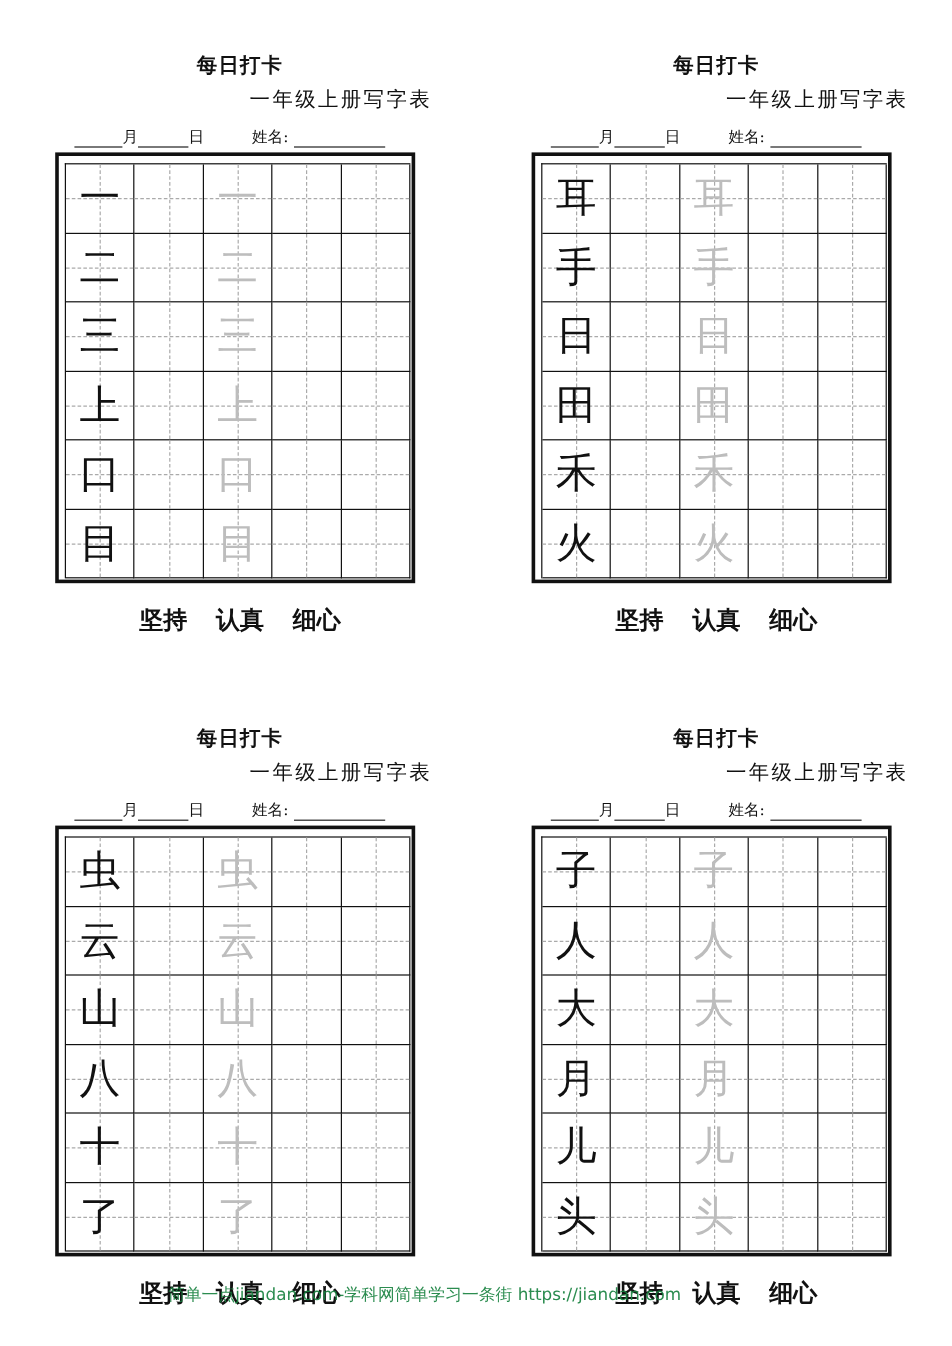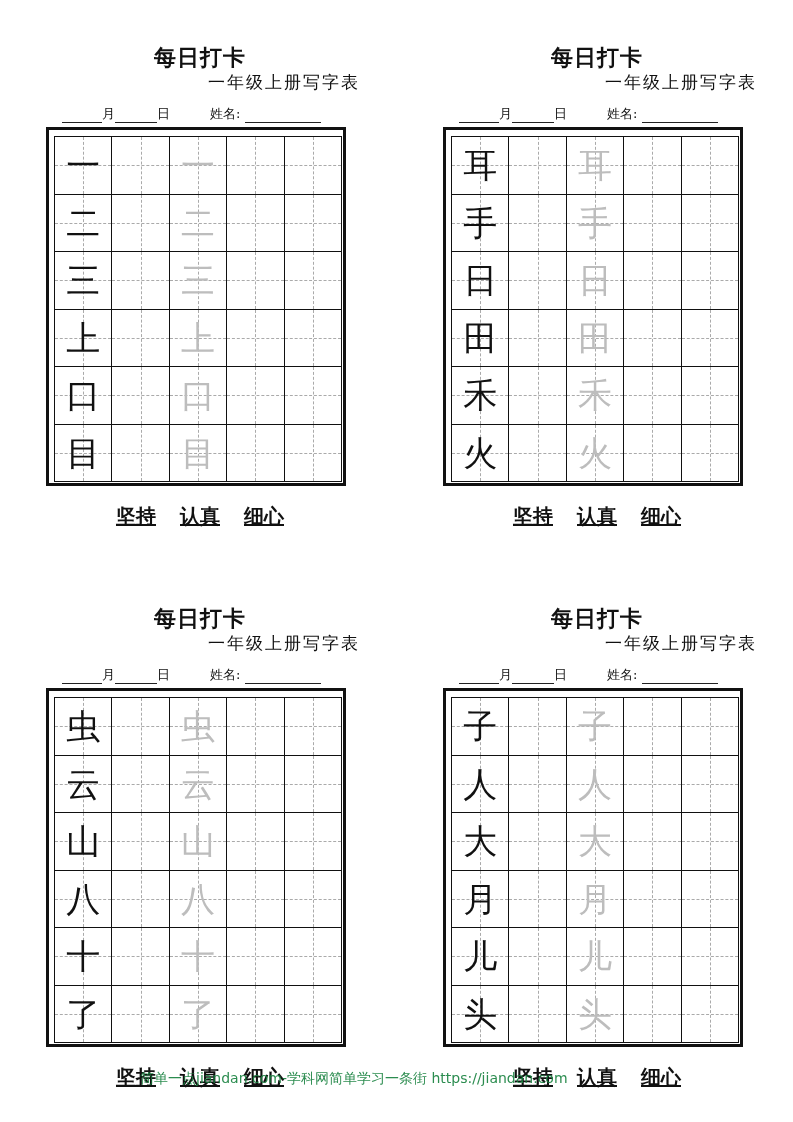--- a/index.html
+++ b/index.html
@@ -1,20 +1,20 @@
 <!DOCTYPE html>
 <html><head>
 <meta charset="utf-8">
 <style>
   html, body { margin:0; padding:0; background:#fff; }
   body { width:793px; height:1122px; position:relative; overflow:hidden;
          font-family:"DejaVu Serif", serif; color:#111; }
   .sheet { position:absolute; width:320px; height:410px; }
   .title { position:absolute; left:0; width:100%; top:-2px; text-align:center;
-           font-size:22px; font-weight:bold; letter-spacing:1px; }
+           font-size:17px; font-weight:bold; letter-spacing:1px; }
   .subtitle { position:absolute; left:0; width:100%; top:26px; text-align:right;
               font-size:17px; letter-spacing:2px; }
   .dateline { position:absolute; top:60px; left:22px; font-size:13px; white-space:nowrap; }
   .blank { display:inline-block; border-bottom:1px solid #222; height:14px; vertical-align:bottom; }
   .b1 { width:40px; } .b2 { width:42px; } .b3 { width:76px; }
   .gap { display:inline-block; width:40px; }
   .box { position:absolute; top:82px; left:6px; width:300px; height:359px;
          border:3px solid #111; box-sizing:border-box; }
   .grid { position:absolute; left:5px; top:6px; width:287px; height:345px;
           display:grid; grid-template-columns:repeat(5,1fr); grid-template-rows:repeat(6,1fr);
@@ -22,21 +22,21 @@
   .cell { position:relative; border-right:1.5px solid #111; border-bottom:1.5px solid #111;
           box-sizing:border-box; display:flex; align-items:center; justify-content:center; }
   .cell::before { content:""; position:absolute; left:50%; top:0; bottom:0;
                   border-left:1px dashed #aaa; }
   .cell::after { content:""; position:absolute; top:50%; left:0; right:0;
                  border-top:1px dashed #aaa; }
   .ch { position:relative; z-index:1; font-size:34px; line-height:1; font-family:"DejaVu Serif", serif; }
   .ch.model { color:#111; }
   .ch.trace { color:#bdbdbd; }
   .motto { position:absolute; top:458px; left:0; width:100%; text-align:center;
-           font-size:20px; font-weight:bold; white-space:nowrap;text-decoration:underline; }
+           font-size:20px; font-weight:bold; white-space:nowrap; }
   .motto span { margin:0 12px; }
   .watermark { position:absolute; top:1070px; left:140px; font-family:"DejaVu Sans", sans-serif;
                font-size:14px; color:#15803d; white-space:nowrap; opacity:0.9; z-index:5; }
 </style>
 </head>
 <body>
 
 <div id="sheets">
     <div class="sheet" style="left: 40px; top: 45px;">
     <div class="title">每日打卡</div>

